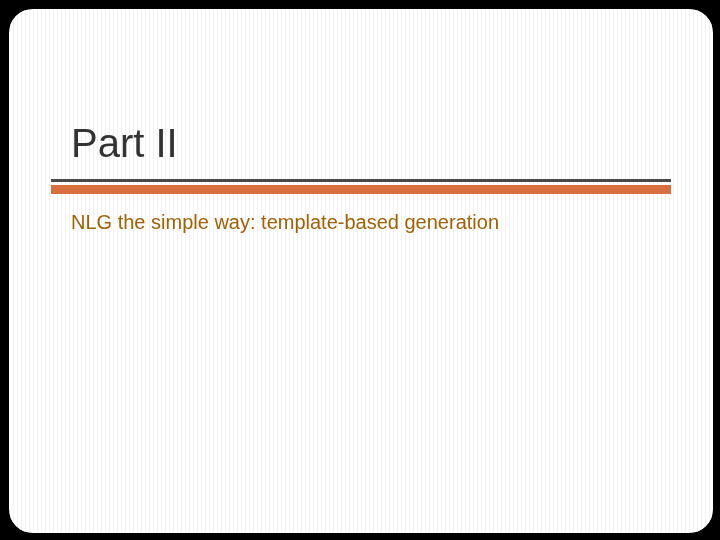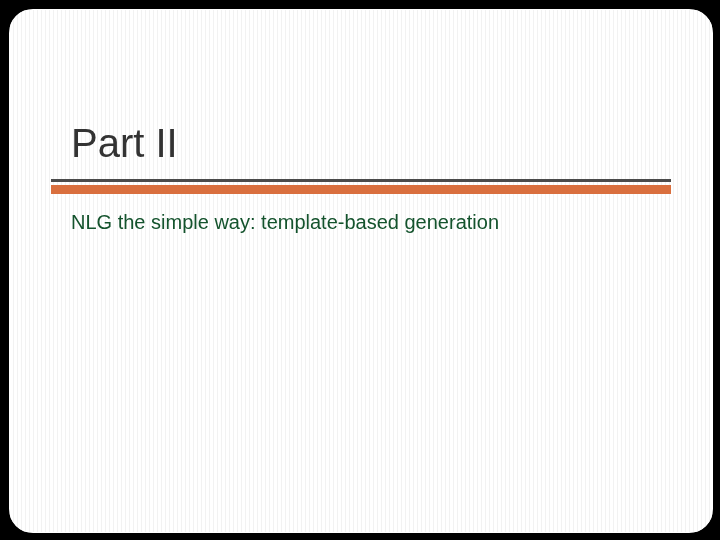--- a/index.html
+++ b/index.html
@@ -60,21 +60,21 @@
     height: 9px;
     background: #d96f3e;
   }
   .subtitle {
     position: absolute;
     left: 60px;
     top: 200px;
     font-family: Arial, "Helvetica Neue", Helvetica, sans-serif;
     font-size: 20px;
     font-weight: 400;
-    color: #14532d;
+    color: #a16207;
   }
 </style>
 </head>
 <body>
 
 <div class="slide">
   <div class="pinstripe"></div>
   <div class="content">
     <h1 class="title">Part II</h1>
     <div class="divider-dark"></div>

